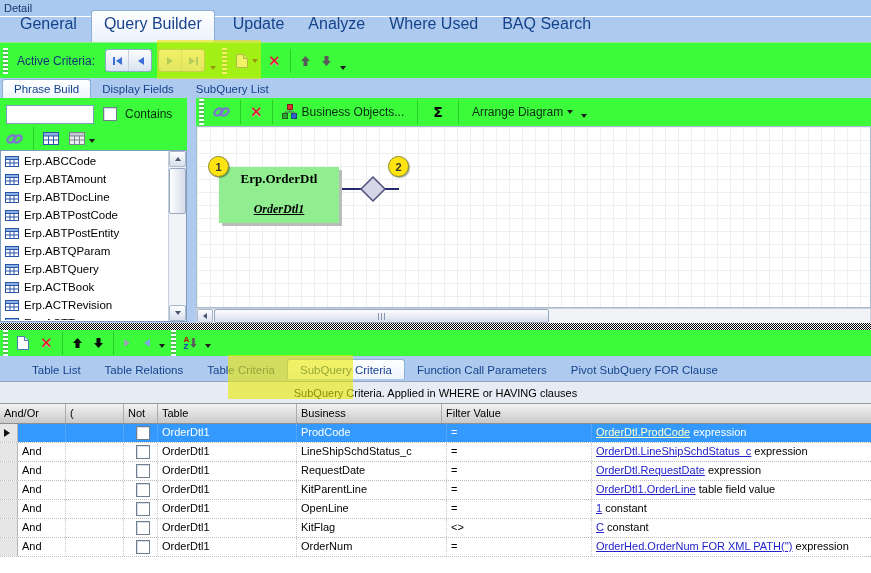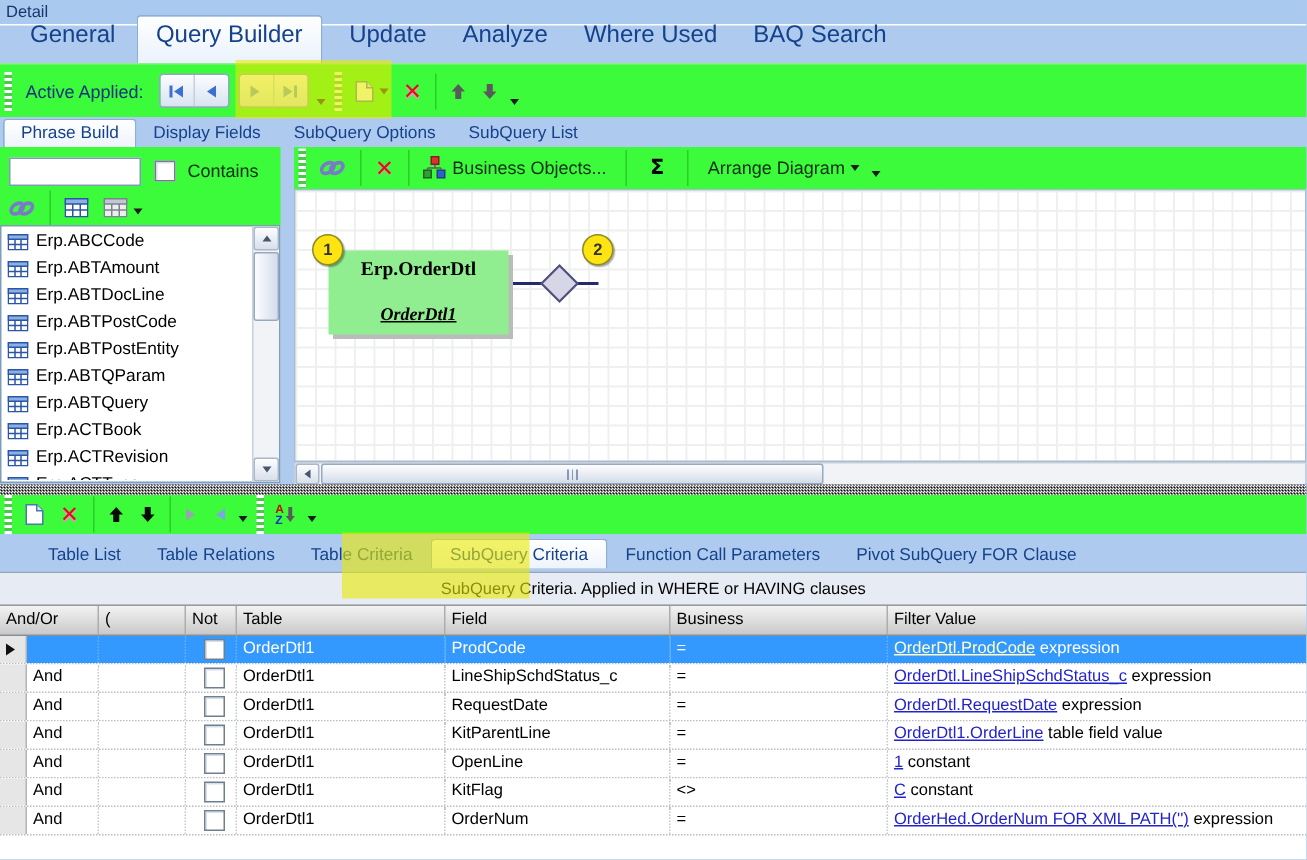--- a/index.html
+++ b/index.html
@@ -124,21 +124,21 @@
   <div class="tab">General</div>
   <div class="tab active">Query Builder</div>
   <div class="tab">Update</div>
   <div class="tab">Analyze</div>
   <div class="tab">Where Used</div>
   <div class="tab">BAQ Search</div>
 </div>
 
 <div class="sq-toolbar green">
   <span class="grip"></span>
-  <span class="sq-label">Active Applied:</span>
+  <span class="sq-label">Active Criteria:</span>
   <span class="btn-group">
     <span class="nav-btn">
       <svg class="icon" width="11" height="10">
           <rect x="1" y="1" width="2" height="8" fill="#3b6fd4"></rect>
           <path d="M10 1 v8 L4 5 z" fill="#3b6fd4"></path>
         </svg>
     </span>
     <span class="nav-btn">
       <svg class="icon" width="9" height="10">
           <path d="M8 1 v8 L2 5 z" fill="#3b6fd4"></path>
@@ -180,21 +180,20 @@
     <svg class="icon" width="11" height="12">
         <path d="M5.5 11 L10 6 H7.5 V1 H3.5 V6 H1 Z" fill="#5a5a5a"></path>
       </svg>
   </span>
   <span class="caret mini-caret"></span>
 </div>
 
 <div class="builder-tabs">
   <div class="subtab active">Phrase Build</div>
   <div class="subtab">Display Fields</div>
-  <div class="subtab">SubQuery Options</div>
   <div class="subtab">SubQuery List</div>
 </div>
 
 <div class="left-toolbar green">
   <div class="lt-row1">
     <input class="filter-input" value="" style="">
     <span class="cb contains-cb"></span>
     <span class="contains-label">Contains</span>
   </div>
   <div class="lt-row2">
@@ -445,21 +444,20 @@
   <div class="btab">Pivot SubQuery FOR Clause</div>
 </div>
 
 <div class="grid-caption">SubQuery Criteria. Applied in WHERE or HAVING clauses</div>
 
 <div class="grid-header">
   <div class="hc" style="width:66px">And/Or</div>
   <div class="hc" style="width:58px">(</div>
   <div class="hc" style="width:34px">Not</div>
   <div class="hc" style="width:139px">Table</div>
-  <div class="hc" style="width:150px">Field</div>
   <div class="hc" style="width:145px">Business</div>
   <div class="hc" style="width:279px;border-right:none">Filter Value</div>
 </div>
 
 <div class="grid-body grid-rows">
 
     <div class="grow selected">
       <div class="c sel">
         <span class="cur"></span>
       </div>

